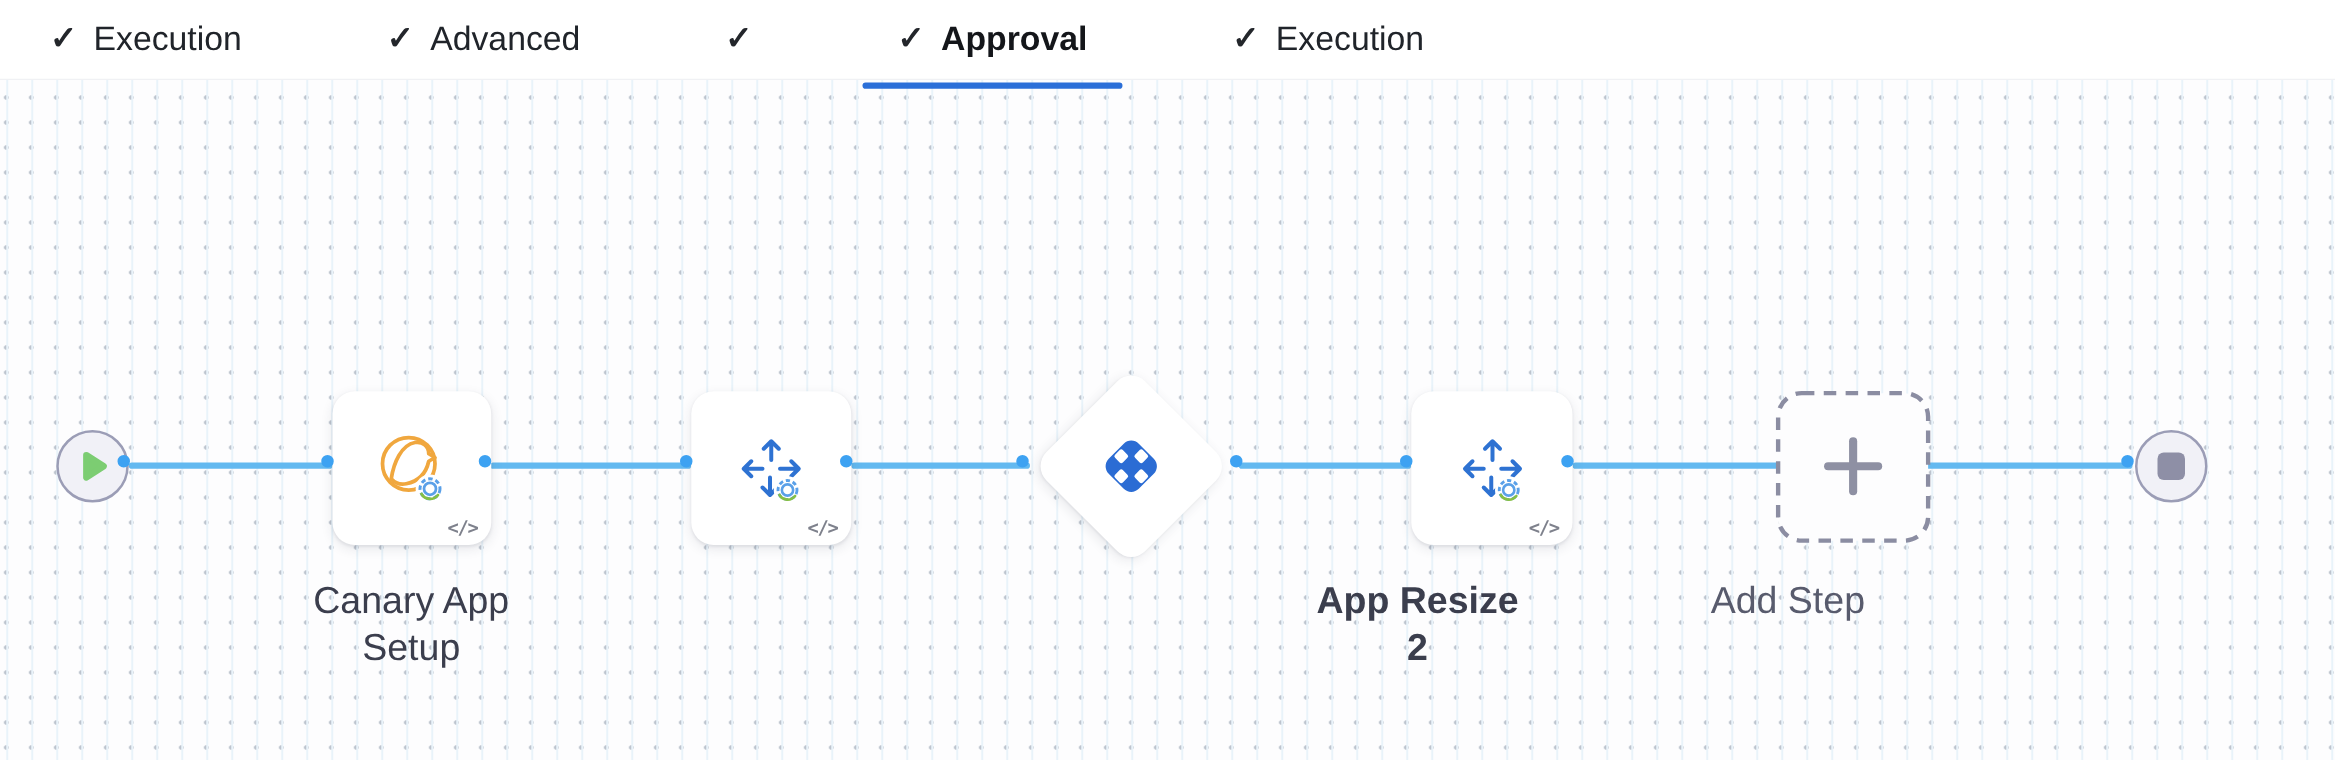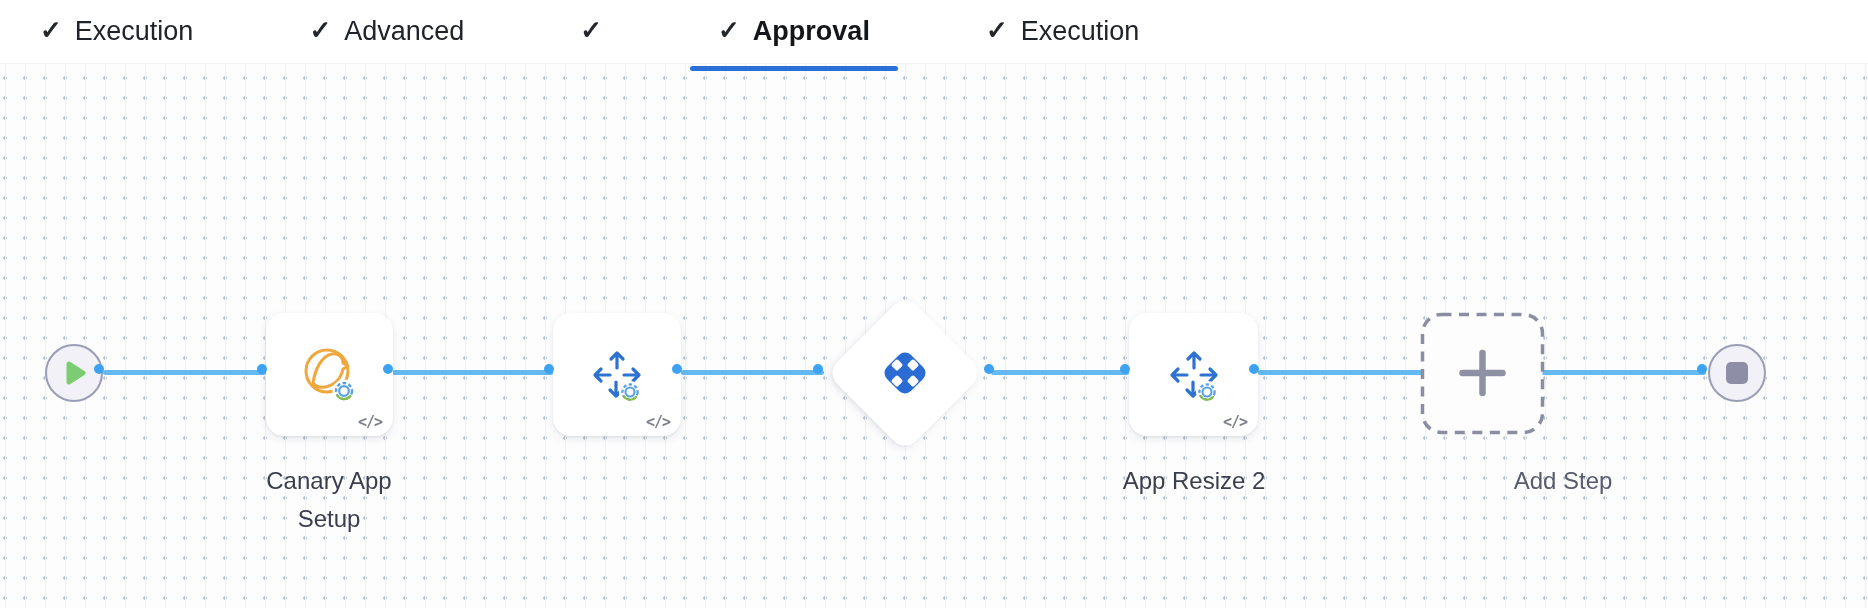--- a/index.html
+++ b/index.html
@@ -109,21 +109,21 @@
   .add-step-node {
     position:absolute; left:1420px; top:248px;
     width:125px; height:123px;
     z-index:2; cursor:pointer;
   }
 
   .node-label {
     position:absolute; top:398px;
     width:180px;
     text-align:center;
-    font-size:24px; line-height:38px;
+    font-size:30px; line-height:38px;
     color:#3b3e4d;
     z-index:2;
   }
   .node-label.muted { color:#585b6d; }
 </style>
 </head>
 <body>
 
 <div class="app">
 
@@ -247,17 +247,17 @@
     <div class="port" style="left:383px;"></div>
     <div class="port" style="left:544px;"></div>
     <div class="port" style="left:672px;"></div>
     <div class="port" style="left:813px;"></div>
     <div class="port" style="left:984px;"></div>
     <div class="port" style="left:1120px;"></div>
     <div class="port" style="left:1249px;"></div>
     <div class="port" style="left:1697px;"></div>
 
     <div class="node-label" style="left:239px;">Canary App Setup</div>
-    <div class="node-label" style="left:1104px;">App Resize 2</div>
-    <div class="node-label muted" style="left:1473px;">Add Step</div>
+    <div class="node-label" style="left:1044px;font-weight:bold;">App Resize 2</div>
+    <div class="node-label muted" style="left:1312px;text-align:right;">Add Step</div>
 
   </div>
 </div>
 
 </body></html>

